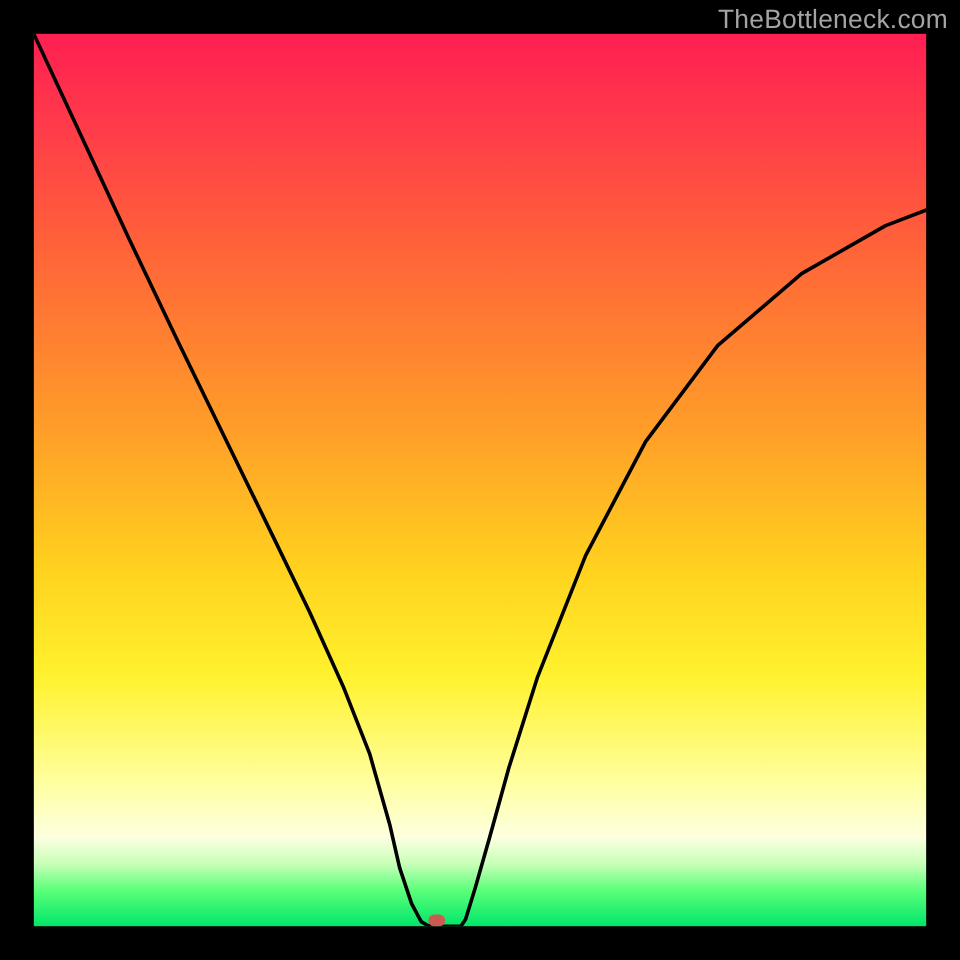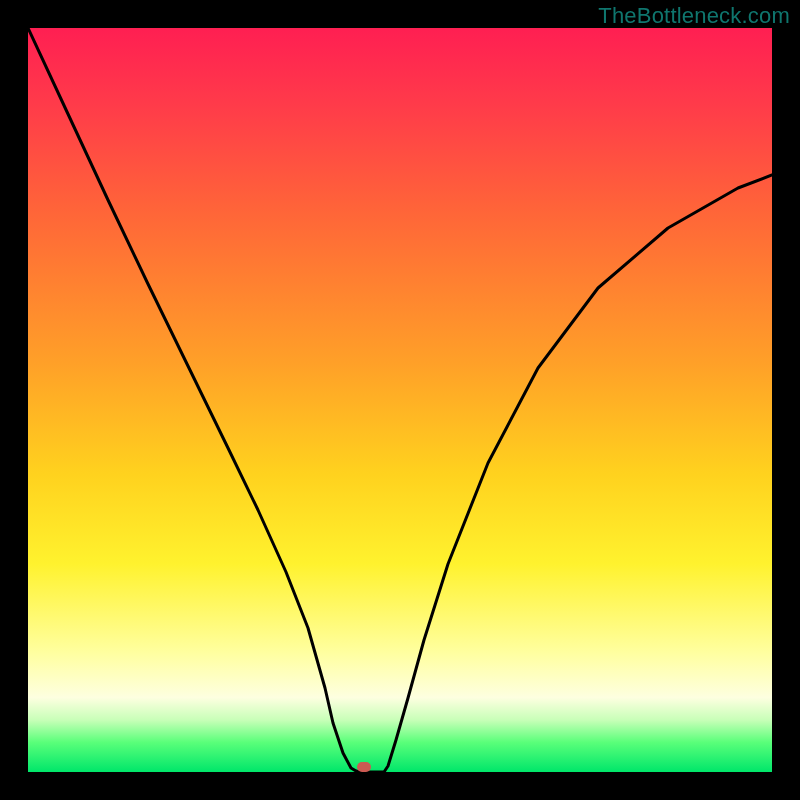--- a/index.html
+++ b/index.html
@@ -60,21 +60,21 @@
     position: absolute;
     width: 14px;
     height: 10px;
     background: #cc5a52;
     border-radius: 5px;
   }
   .watermark {
     position: absolute;
     top: 3px;
     right: 10px;
-    color: #0f766e;
+    color: #a3a3a3;
     font-size: 22px;
     font-weight: 500;
     letter-spacing: 0.2px;
   }
 </style>
 </head>
 <body>
 
 <div class="frame">
 

